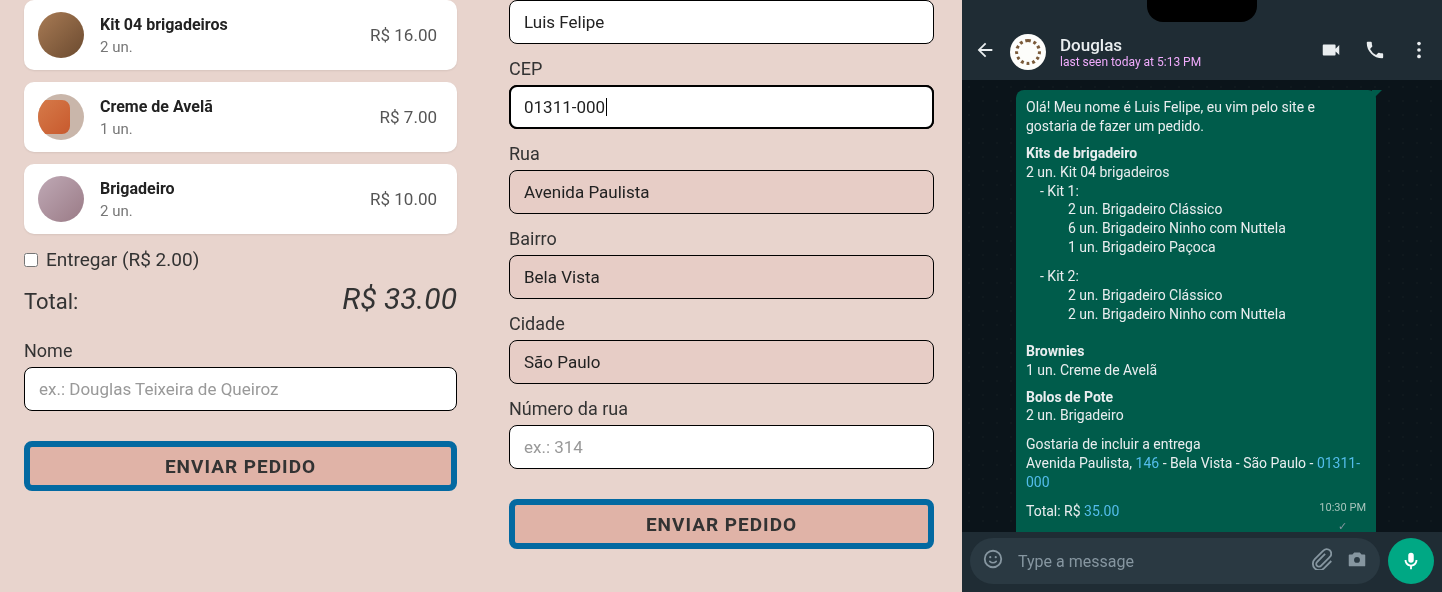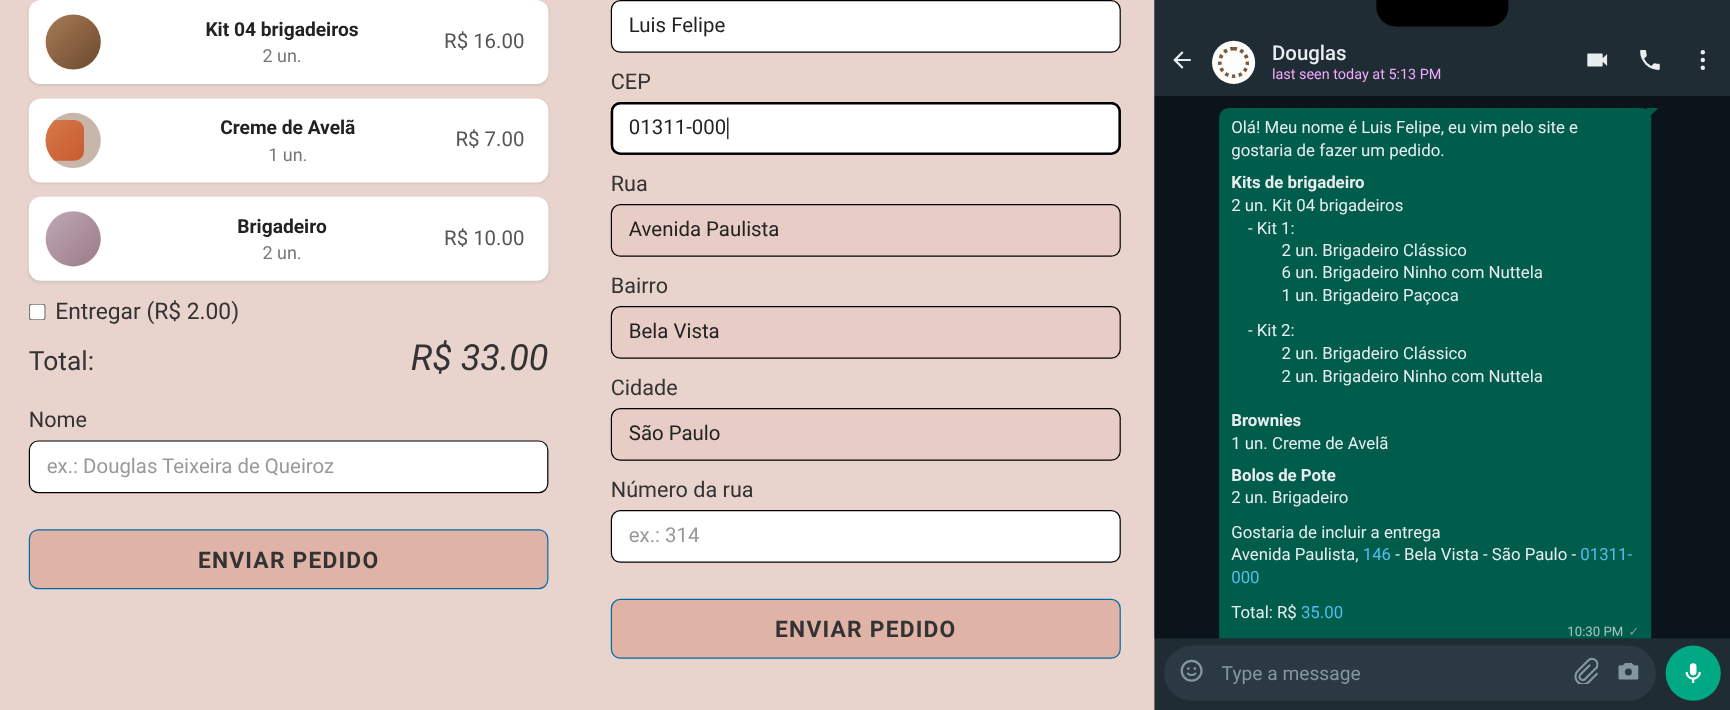--- a/index.html
+++ b/index.html
@@ -8,61 +8,61 @@
   .panel-left { width: 481px; background: #e8d4cd; padding: 0 24px; position: relative; }
   .panel-mid { width: 481px; background: #e8d4cd; padding: 0 28px; position: relative; }
   .panel-right { width: 480px; background: #1f2c34; position: relative; color: #e9edef; }
 
   
   .card { background: #fff; border-radius: 10px; box-shadow: 0 1px 2px rgba(0,0,0,0.08); display: flex; align-items: center; padding: 12px 20px 12px 14px; margin-bottom: 12px; }
   .thumb { width: 46px; height: 46px; border-radius: 50%; background: #c9b6aa; margin-right: 16px; flex-shrink: 0; display:flex; align-items:center; justify-content:center; overflow:hidden; }
   .thumb.t1 { background: linear-gradient(135deg,#a87b55,#6b4a2f); }
   .thumb.t2 { background: linear-gradient(135deg,#d67b4a,#c85a2e); border-radius:8px; }
   .thumb.t3 { background: linear-gradient(135deg,#bfa9b5,#9a7b86); }
-  .card-body { flex: 1; text-align: center; }
+  .card-body { flex: 1; }
   .card-title { font-weight: 700; font-size: 16px; color: #222; margin-bottom: 4px; }
   .card-sub { font-size: 15px; color: #777; }
   .card-price { font-size: 17px; color: #555; font-weight: 400; }
 
   
   .deliver-row { display: flex; align-items: center; margin-top: 14px; margin-bottom: 10px; font-size: 19px; color: #333; }
   .deliver-row input[type=checkbox] { width: 14px; height: 14px; margin-right: 8px; }
 
   .total-row { display: flex; justify-content: space-between; align-items: baseline; margin-top: 8px; margin-bottom: 24px; }
   .total-label { font-size: 22px; color: #333; }
   .total-value { font-size: 30px; color: #333; font-weight: 400; font-style: italic; }
 
   .field-label { font-size: 18px; color: #333; margin-bottom: 6px; margin-top: 14px; display:block; }
   .field-input { width: 100%; height: 44px; border: 1px solid #000; border-radius: 8px; padding: 0 14px; font-size: 17px; background: #fff; color: #222; }
   .field-input.filled { background: #e7cdc6; }
   .field-input.focused { outline: 2px solid #000; outline-offset: -2px; }
   .field-input::placeholder { color: #999; }
 
-  .send-btn { width: 100%; height: 50px; border: 1px solid #0369a1; border-radius: 8px; background: #e0b3a7; color: #333; font-size: 19px; font-weight: 700; letter-spacing: 1px; margin-top: 30px; cursor: pointer; }
+  .send-btn { width: 100%; height: 50px; border: 6px solid #0369a1; border-radius: 8px; background: #e0b3a7; color: #333; font-size: 19px; font-weight: 700; letter-spacing: 1px; margin-top: 30px; cursor: pointer; }
 
   
   .wa-topbar { height: 24px; background: #1f2c34; display:flex; align-items:center; justify-content:flex-end; padding: 0 10px; }
   .wa-notch { position:absolute; left:50%; top:0; transform:translateX(-50%); width:110px; height:22px; background:#000; border-radius:0 0 16px 16px; }
   .wa-header { height: 56px; background: #1f2c34; display: flex; align-items: center; padding: 0 12px; gap: 14px; }
   .wa-avatar { width: 36px; height: 36px; border-radius: 50%; background: #fdfdfb; display:flex; align-items:center; justify-content:center; }
   .wa-avatar-inner { width:26px; height:26px; border-radius:50%; border:3px dotted #7a5a3a; }
   .wa-name-col { flex: 1; line-height: 1.2; }
   .wa-name { font-size: 17px; font-weight: 500; color: #e9edef; }
   .wa-status { font-size: 12px; color: #f0abfc; }
   .wa-actions { display: flex; gap: 22px; align-items: center; color: #e9edef; }
   .wa-icon svg { width: 22px; height: 22px; fill: #e9edef; }
 
   .wa-chat { background: #0b141a; background-image: radial-gradient(rgba(255,255,255,0.02) 1px, transparent 1px); background-size: 14px 14px; height: 452px; padding: 10px 12px 10px 54px; overflow:hidden; position:relative; }
   .wa-bubble { background: #005c4b; color: #e9edef; border-radius: 8px; padding: 8px 10px 18px 10px; max-width: 360px; position: relative; font-size: 14px; line-height: 1.35; }
   .wa-bubble::after { content:''; position:absolute; right:-6px; top:0; border-width: 0 0 10px 10px; border-style: solid; border-color: transparent transparent transparent #005c4b; }
   .wa-bubble .sec-title { font-weight: 700; margin-top: 8px; }
   .wa-bubble .indent1 { padding-left: 14px; }
   .wa-bubble .indent2 { padding-left: 42px; }
   .wa-bubble .link { color: #53bdeb; }
-  .wa-time { position: absolute; right: 10px; bottom: 4px; font-size: 11px; color: #a7c4bc; display:flex; align-items:center; gap:4px; }
+  .wa-time { position: absolute; right: 10px; bottom: 4px; font-size: 11px; color: #a7c4bc; display:flex; align-items:center; gap:4px;flex-direction:column; }
   .wa-check { color: #8696a0; }
 
   .wa-inputbar { position: absolute; bottom: 8px; left: 8px; right: 8px; display: flex; align-items: center; gap: 8px; }
   .wa-inputbox { flex: 1; background: #2a3942; border-radius: 24px; height: 46px; display: flex; align-items: center; padding: 0 12px; gap: 14px; color: #8696a0; }
   .wa-inputbox .placeholder { flex:1; font-size: 16px; }
   .wa-mic { width: 46px; height: 46px; border-radius: 50%; background: #00a884; display:flex; align-items:center; justify-content:center; }
   .wa-mic svg { width:22px; height:22px; fill:#fff; }
   .wa-inputbox svg { width:22px; height:22px; fill:#8696a0; }
 
   .caret::after { content:''; display:inline-block; width:1px; height:18px; background:#000; vertical-align:middle; margin-left:1px; }

